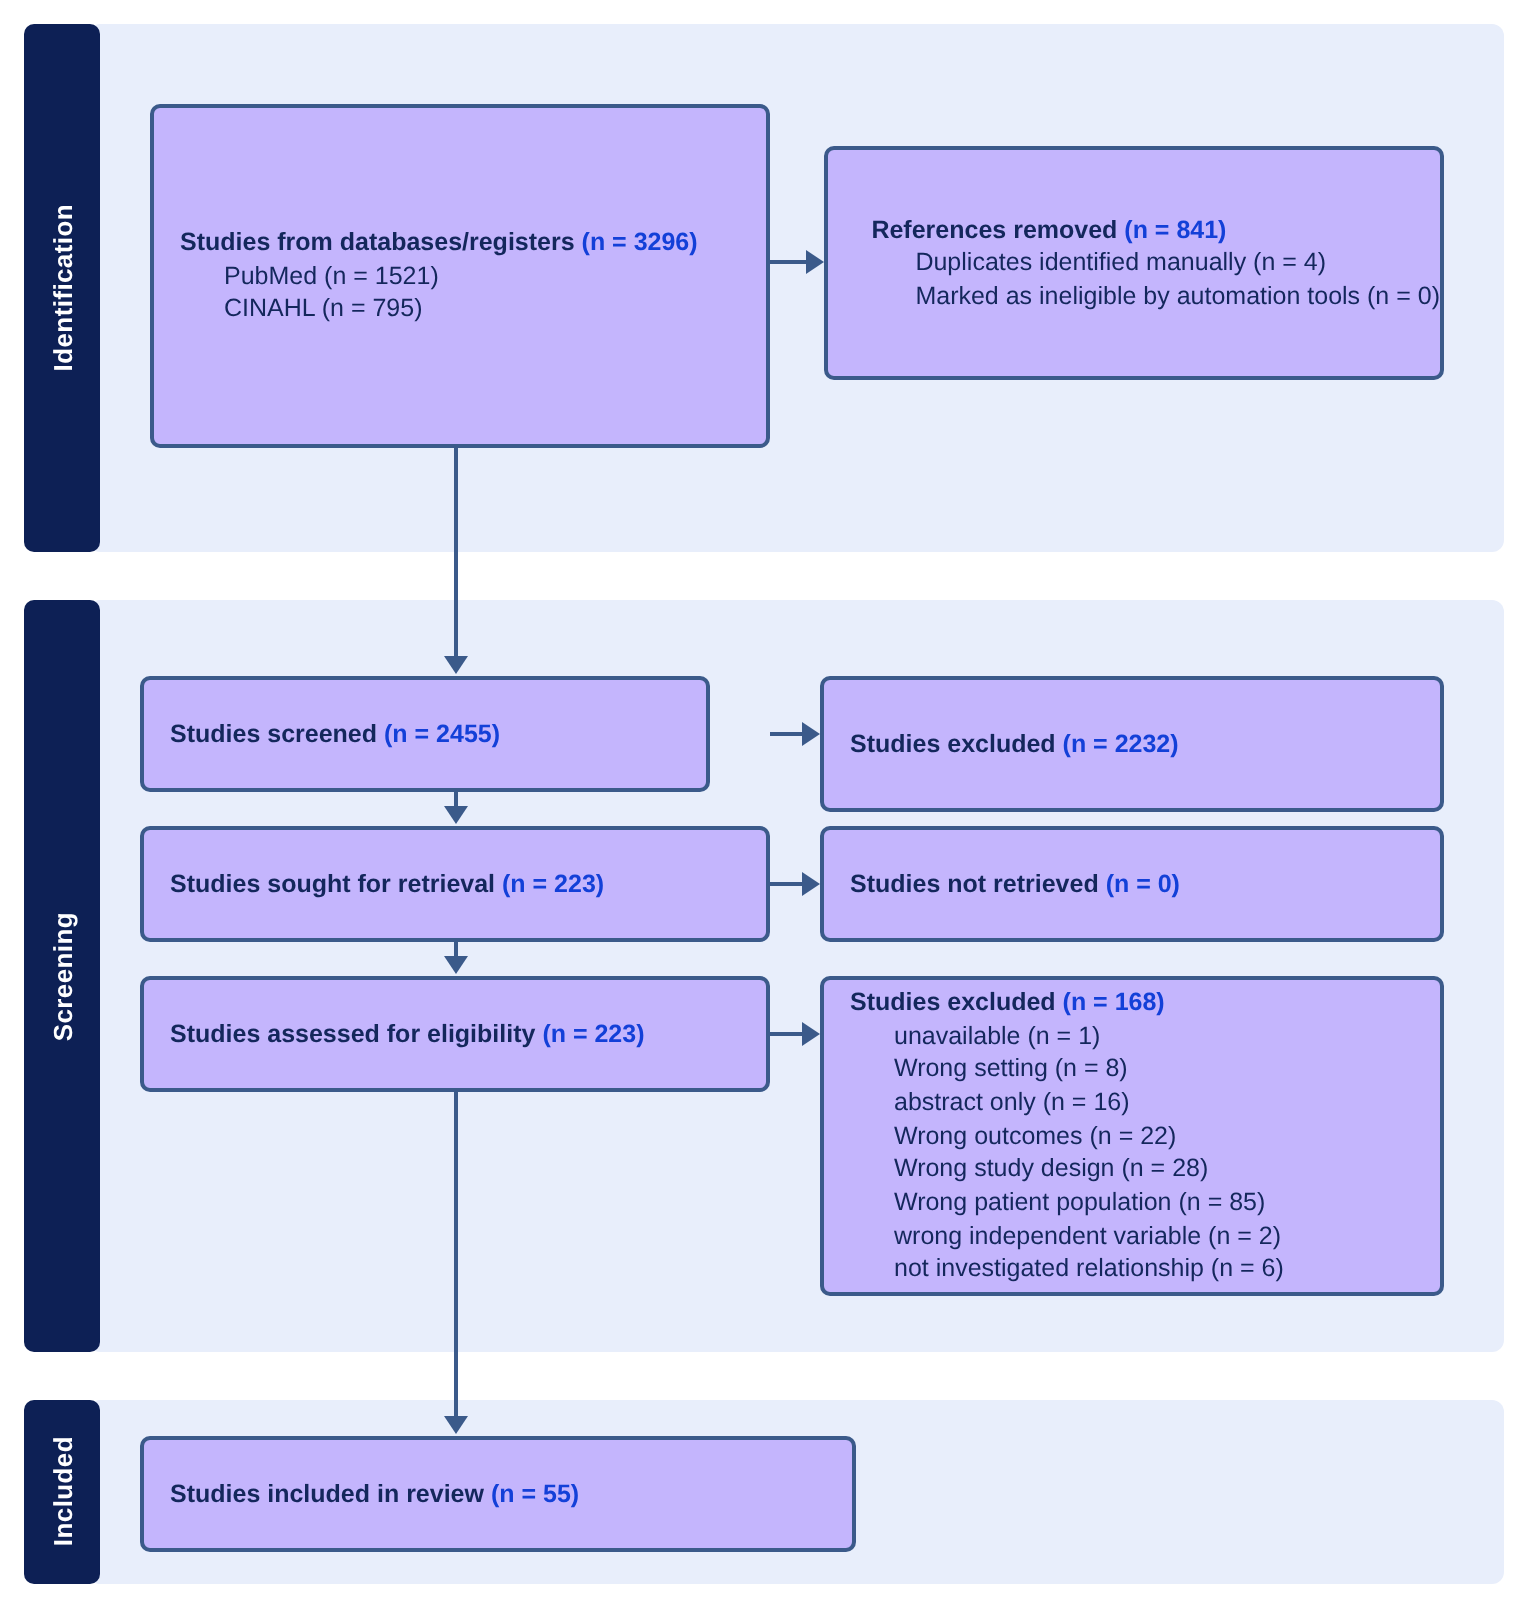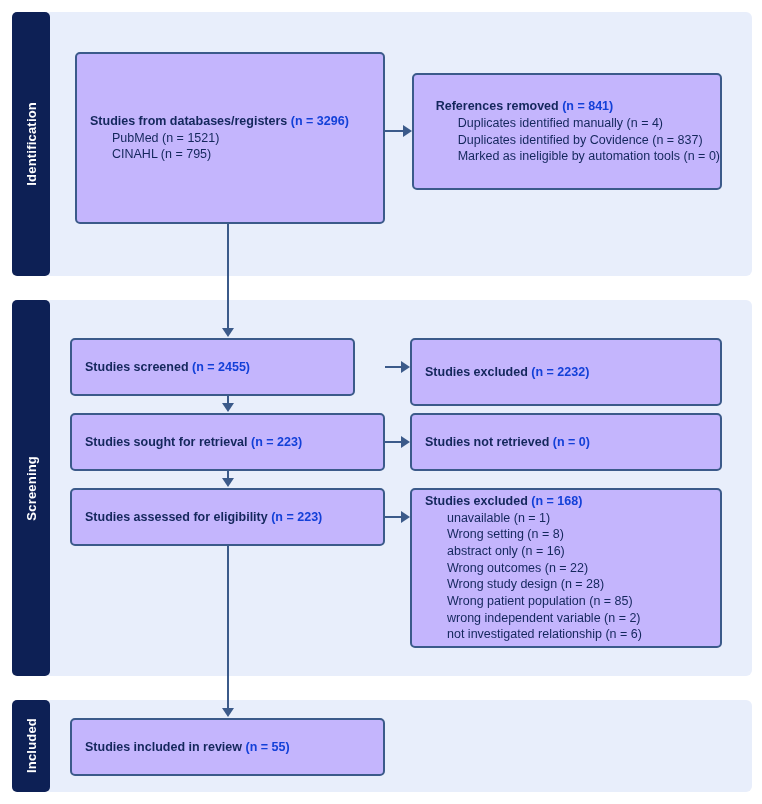--- a/index.html
+++ b/index.html
@@ -97,21 +97,21 @@
 
   
   #node-screened    { left: 70px;  top: 338px; width: 285px; height: 58px; }
   #node-excluded1   { left: 410px; top: 338px; width: 312px; height: 68px; }
   #node-sought      { left: 70px;  top: 413px; width: 315px; height: 58px; }
   #node-notretr     { left: 410px; top: 413px; width: 312px; height: 58px; }
   #node-assessed    { left: 70px;  top: 488px; width: 315px; height: 58px; }
   #node-excluded2   { left: 410px; top: 488px; width: 312px; height: 160px; align-items: center; }
 
   
-  #node-included    { left: 70px;  top: 718px; width: 315px; height: 58px; }
+  #node-included    { left: 70px;  top: 718px; width: 358px; height: 58px; }
 
   
   .conn {
     position: absolute;
     background: #3b5a8a;
     z-index: 2;
   }
   .conn-v { width: 2px; }
   .conn-h { height: 2px; }
 
@@ -190,21 +190,20 @@
         <li>CINAHL (n = 795)</li>
       </ul>
     </div>
   </div>
 
   <div class="node" id="node-removed">
     <div class="node-text">
       <div class="headline"><span>References removed </span><span class="hl">(n = 841)</span></div>
       <ul class="sublist">
         <li>Duplicates identified manually (n = 4)</li>
-        <li>Duplicates identified by Covidence (n = 837)</li>
         <li>Marked as ineligible by automation tools (n = 0)</li>
       </ul>
     </div>
   </div>
 
   <div class="node" id="node-screened">
     <div class="node-text">
       <div class="headline"><span>Studies screened </span><span class="hl">(n = 2455)</span></div>
     </div>
   </div>

